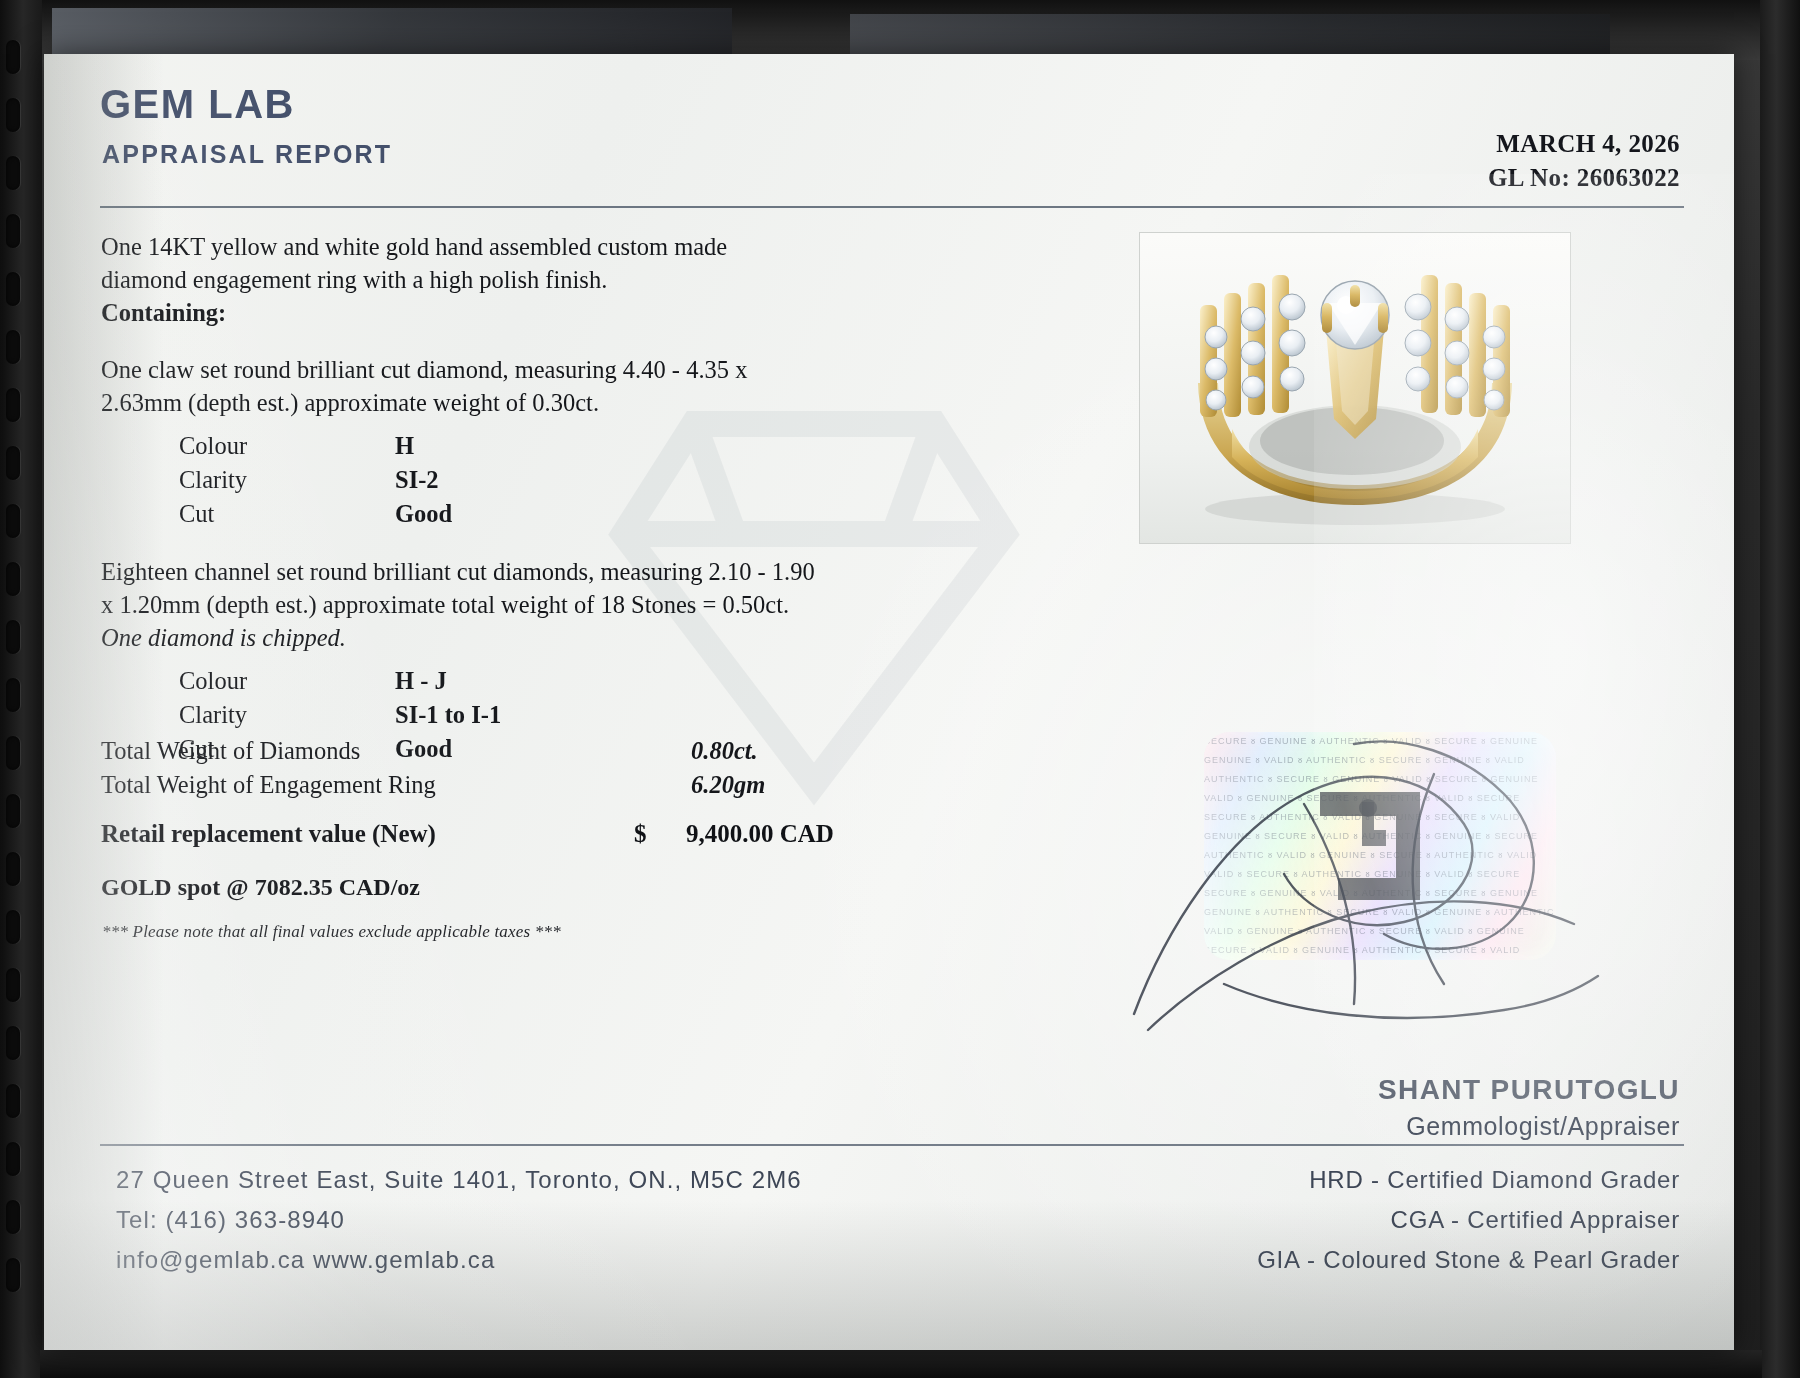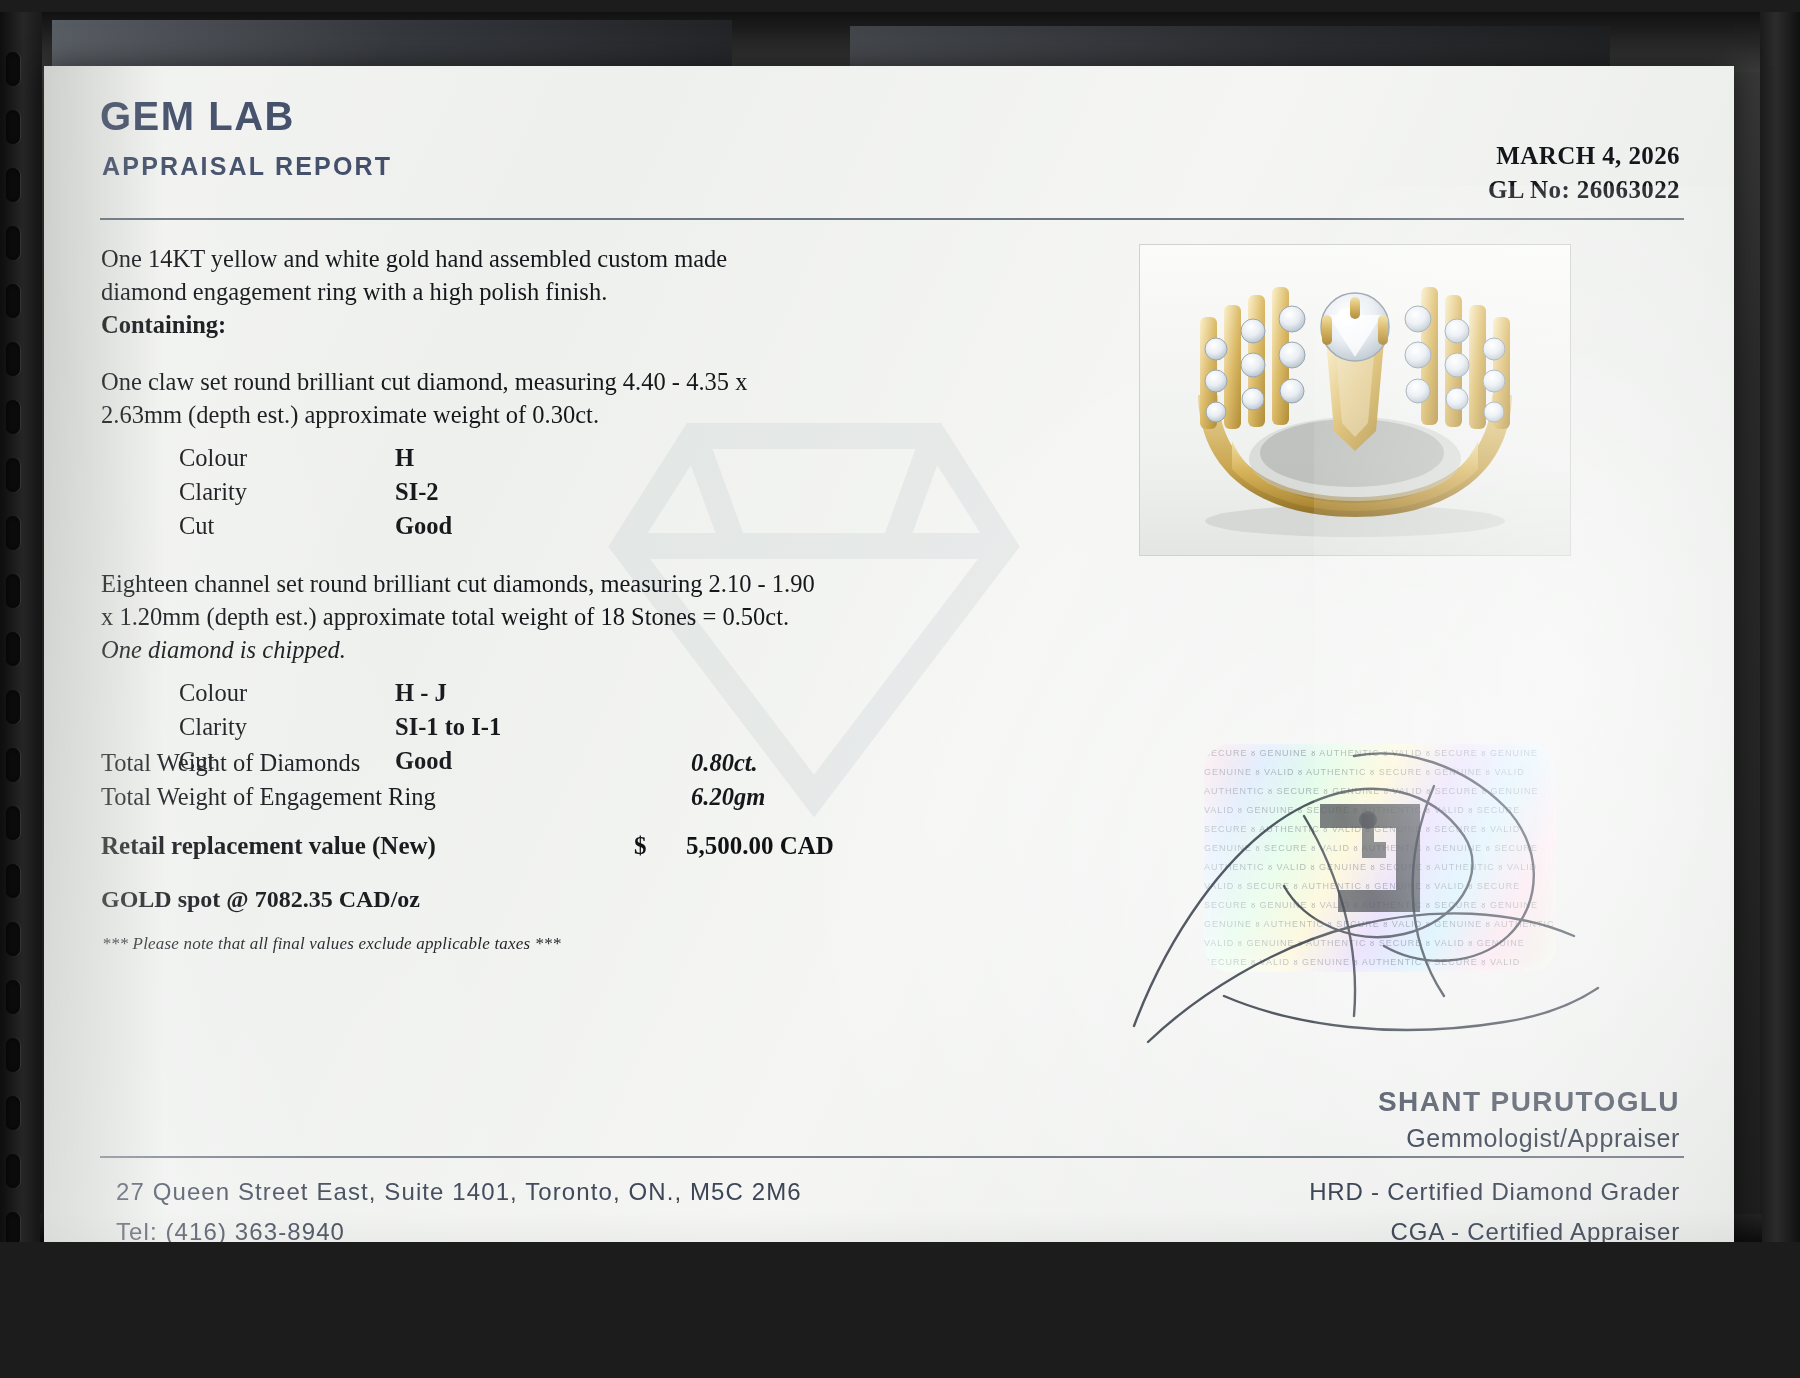--- a/index.html
+++ b/index.html
@@ -3,25 +3,24 @@
 <meta charset="utf-8">
 <style>
   html, body {
     margin: 0;
     padding: 0;
     background: #1c1c1c;
   }
   .stage {
     position: relative;
     width: 1800px;
-    height: 1230px;
+    height: 1378px;
     overflow: hidden;
     background: #7dd3fc;
     font-family: "Liberation Serif", serif;
-    margin-top: 12px;
   }
 
   
   .sleeve {
     position: absolute;
     inset: 0;
     background:
       linear-gradient(100deg, rgba(255,255,255,0.05) 0%, rgba(255,255,255,0.0) 18%),
       linear-gradient(180deg, #3a3a3a 0%, #2a2a2a 30%, #262626 60%, #1e1e1e 100%);
   }
@@ -484,21 +483,21 @@
         </div>
         <div class="tot-row">
           <div class="tot-label">Total Weight of Engagement Ring</div>
           <div class="tot-value">6.20gm</div>
         </div>
       </div>
 
       <div class="retail">
         <div class="retail-label">Retail replacement value (New)</div>
         <div class="retail-cur">$</div>
-        <div>5,500.00 CAD</div>
+        <div>9,400.00 CAD</div>
       </div>
 
       <div class="goldspot">GOLD spot @ 7082.35 CAD/oz</div>
       <div class="taxnote">*** Please note that all final values exclude applicable taxes ***</div>
 
       <div class="photo">
         <svg class="ring-svg" width="430" height="310" viewBox="0 0 430 310">
           <defs>
             <linearGradient id="gold1" x1="0" y1="0" x2="0" y2="1">
               <stop offset="0%" stop-color="#f0dfa4"></stop>

